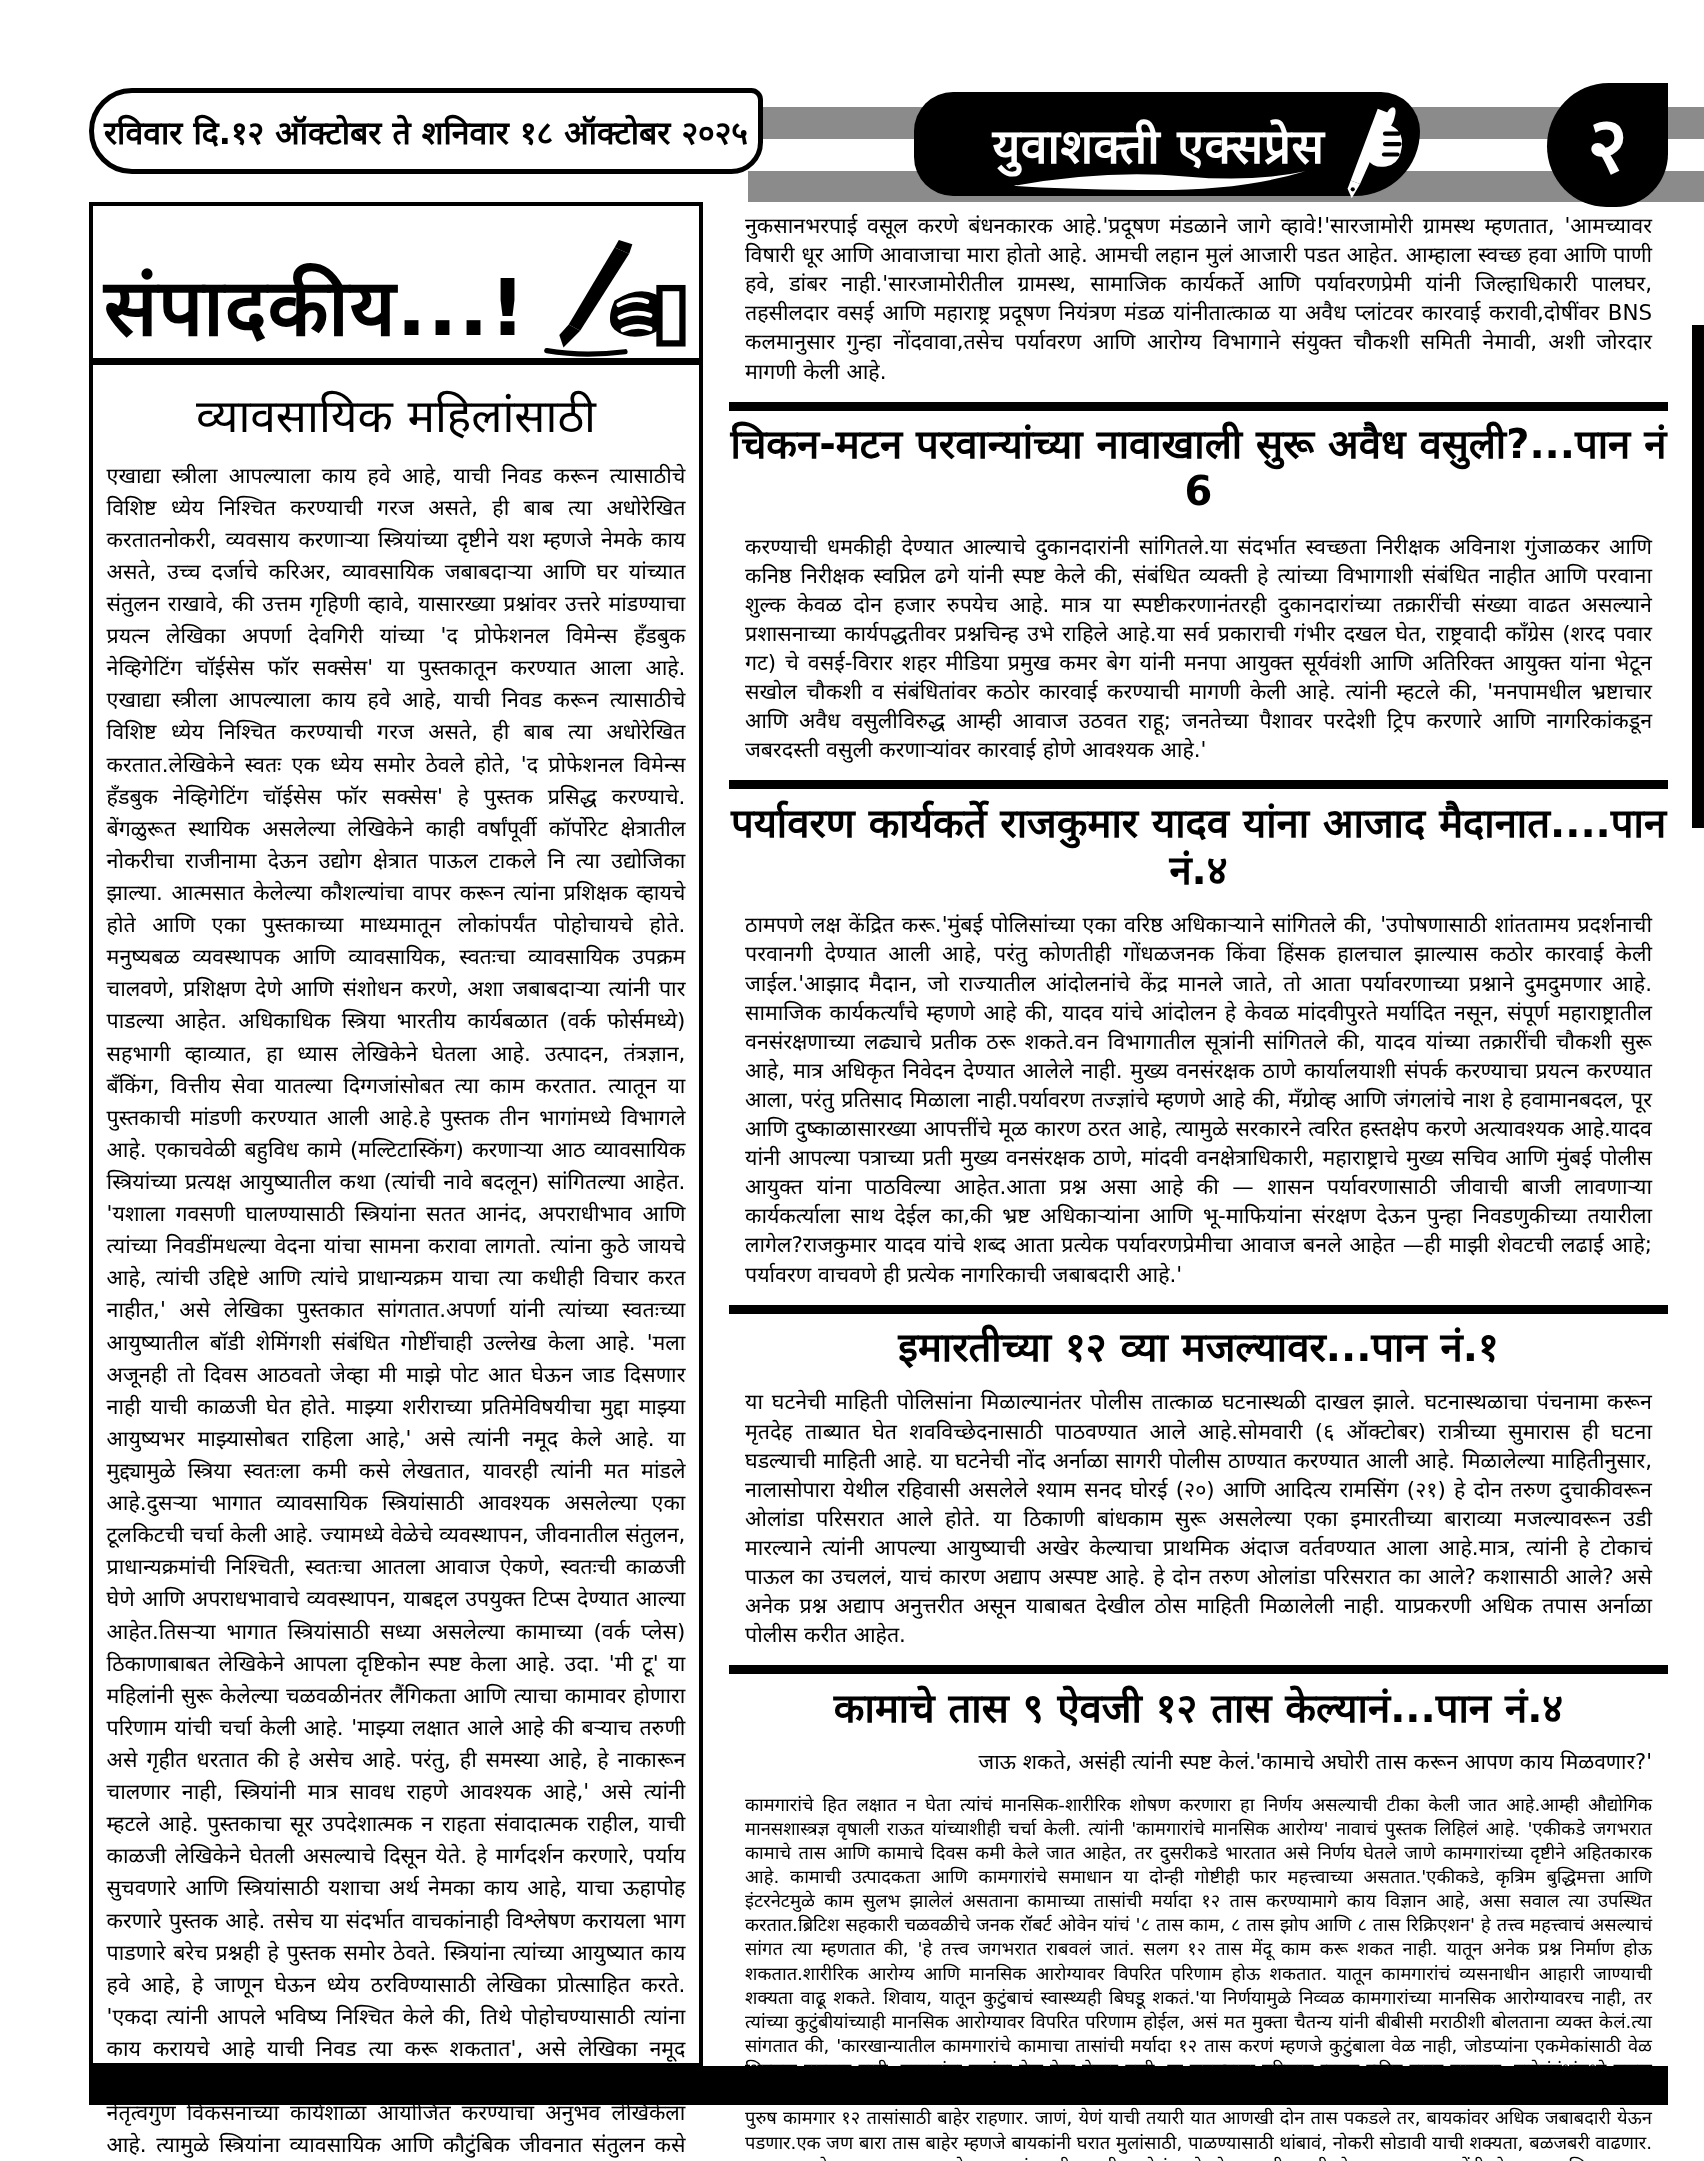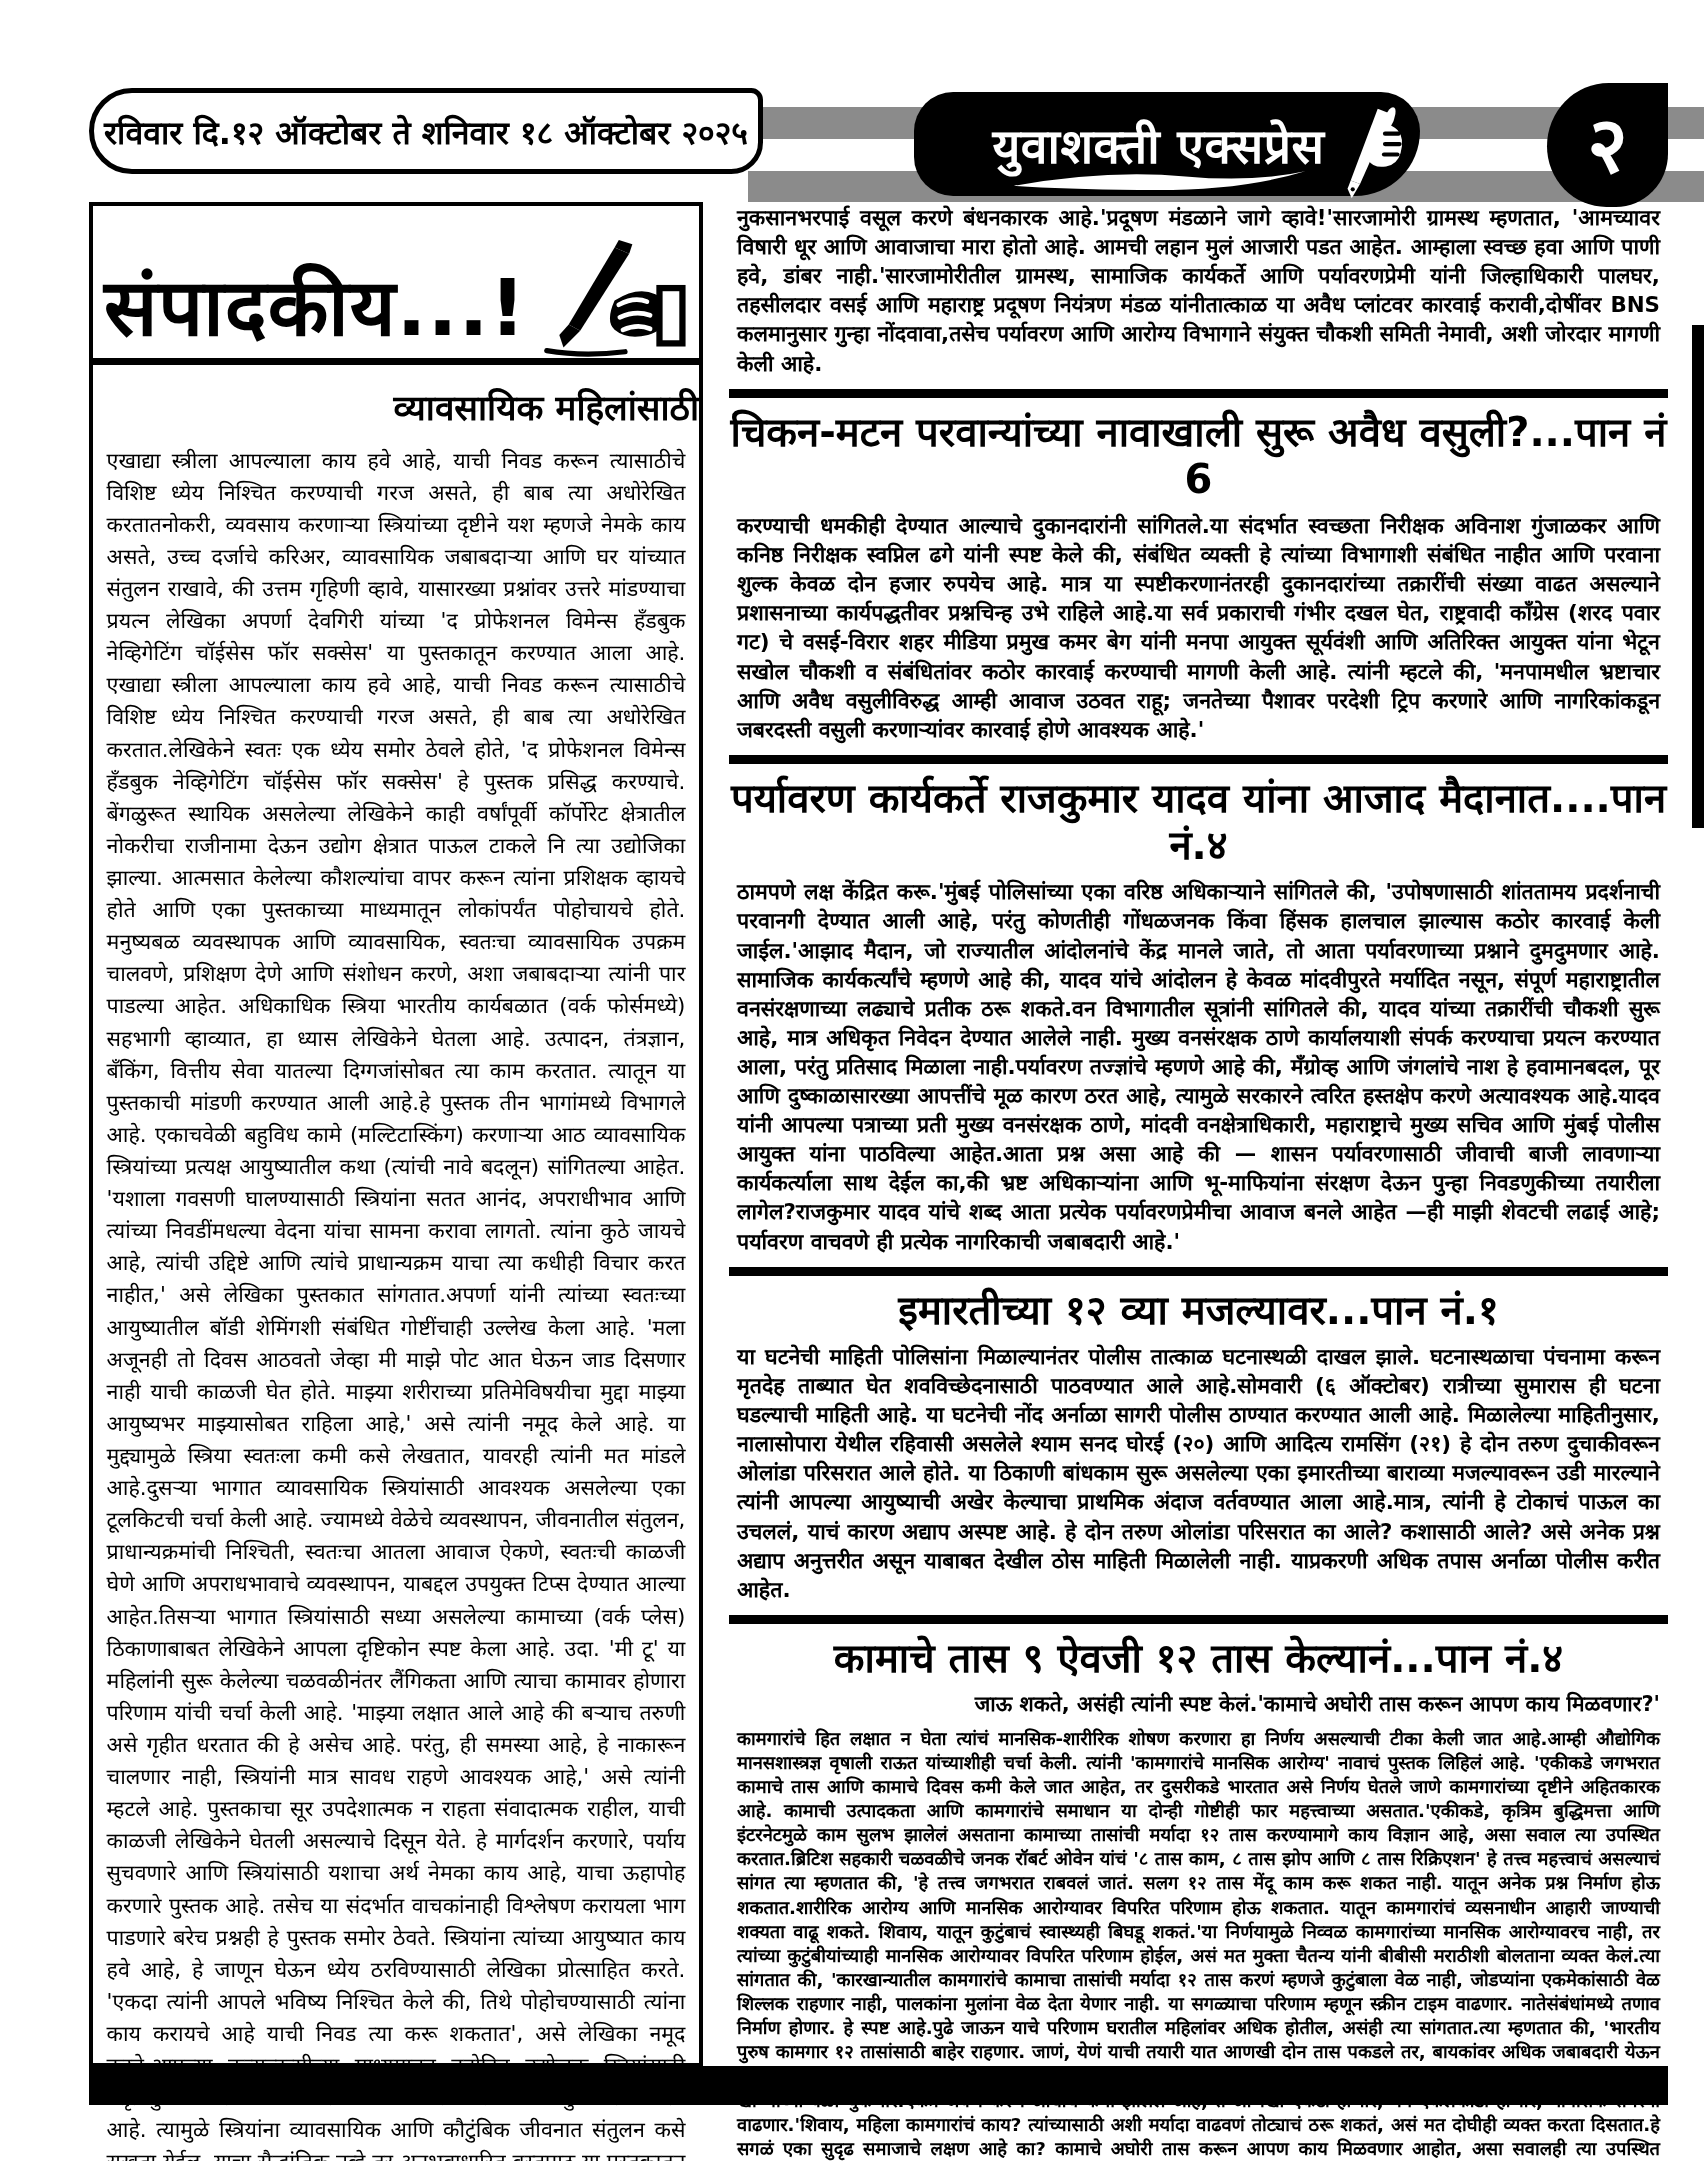--- a/index.html
+++ b/index.html
@@ -45,39 +45,39 @@
     position:absolute;left:89px;top:202px;width:614px;height:1865px;
     border:4.7px solid #000;box-sizing:border-box;background:#fff;
   }
   .ed-title-row{
     position:relative;height:152px;border-bottom:7.8px solid #000;
     display:flex;align-items:flex-end;justify-content:center;gap:9.4px;
   }
   .ed-title{font-size:79px;font-weight:bold;letter-spacing:1px;white-space:nowrap;}
   .ed-title-row svg{width:152px;height:120px;flex:none;}
   .ed-heading{
-    text-align:right;font-size:35px;font-weight:bold;
+    text-align:center;font-size:46px;font-weight:normal;
     margin:18px 0 11.5px 0;
   }
   .ed-body{
     padding:3.1px 13.6px 0 13.6px;
     font-size:21.4px;line-height:1.50;
     text-align:justify;text-justify:inter-word;
   }
   
   .articles{
     position:absolute;left:729px;top:195px;width:939px;height:1872px;
   }
   .article h2{
     margin:0 0 5.2px 0;text-align:center;
     font-size:40px;font-weight:bold;line-height:1.18;
   }
   .article p{
-    margin:8px;font-size:21.4px;line-height:1.36;
-    text-align:justify;text-justify:inter-word;font-weight:bold;
+    margin:16px;font-size:21.4px;line-height:1.36;
+    text-align:justify;text-justify:inter-word;
   }
   .article p.lead-line{text-align:right;font-size:21px;margin-bottom:3.1px;}
   .article p.small{font-size:18.3px;line-height:1.32;}
   .art-rule{border:none;background:#000;height:9px;margin:11.5px 0 10.5px 0;}
   
   .bottom-bar{position:absolute;left:89px;top:2066px;width:1579px;height:39px;background:#000;}
   .right-edge-bar{position:absolute;left:1692px;top:325px;width:12.5px;height:503px;background:#000;}
 </style>
 </head>
 <body>

